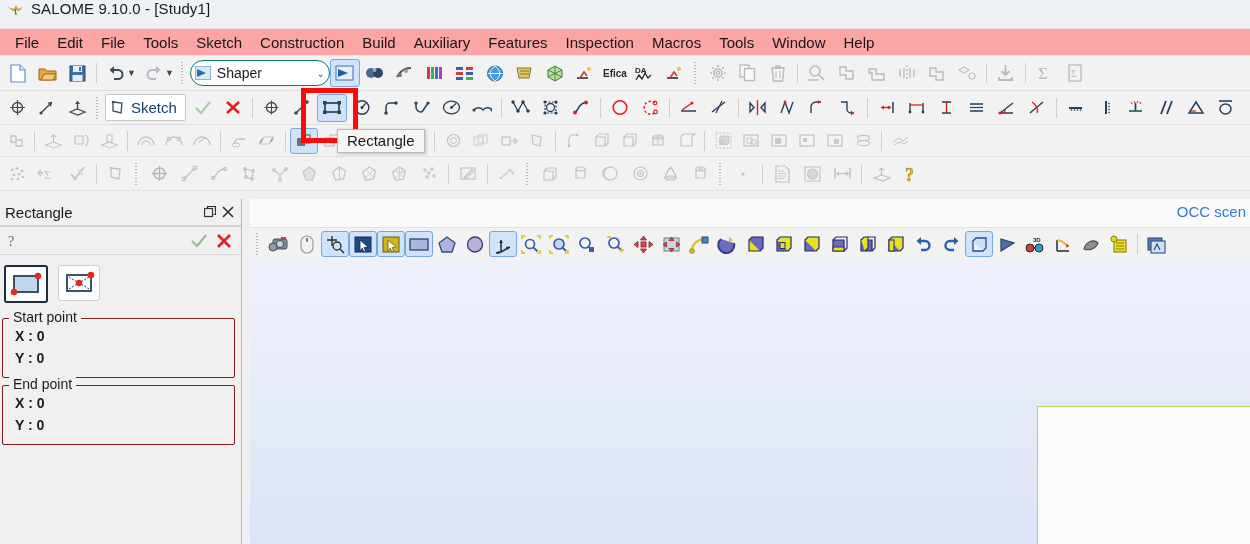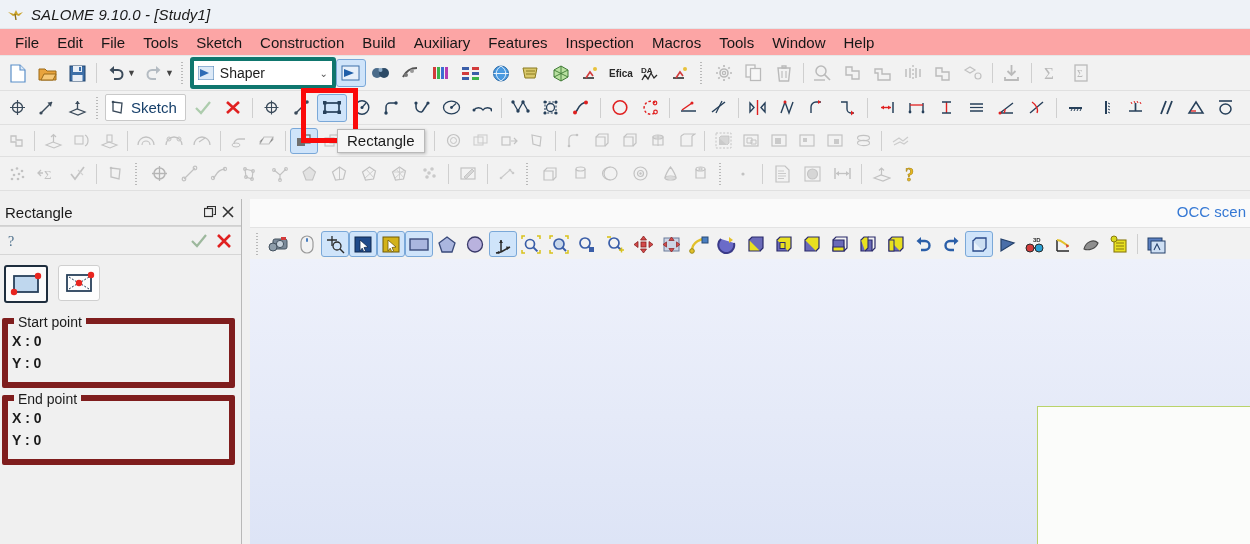--- a/index.html
+++ b/index.html
@@ -7,22 +7,22 @@
     width:1250px;height:544px;overflow:hidden;
     font-family:"Liberation Sans", sans-serif;
     font-size:13px;color:#1b1b1b;
     background:#f0f0f0;
     -webkit-font-smoothing:antialiased;
   }
   .app{position:relative;width:1250px;height:544px;}
 
   
   .titlebar{
-    height:28px;background:#eef2f7;display:flex;align-items:center;
-    padding-left:6px;gap:7px;border-bottom:1px solid #e2e6ea;font-style:italic;
+    height:28px;background:#eef2f7;display:flex;
+    padding-left:6px;gap:7px;border-bottom:1px solid #e2e6ea;
   }
   .title-icon{width:18px;height:18px;display:flex;align-items:center;justify-content:center;}
   .title-text{font-size:15px;color:#1a1a1a;letter-spacing:.1px;}
 
   
   .menubar{
     height:26px;background:#fca5a5;display:flex;align-items:center;
     padding-left:6px;border-bottom:1px solid #e6e6e6;
   }
   .menu-item{
@@ -46,21 +46,21 @@
     width:28px;height:26px;display:flex;align-items:center;justify-content:center;
     flex:0 0 auto;border:1px solid transparent;border-radius:2px;cursor:default;
   }
   .btn.sm{width:26px;height:24px;}
   .btn.active{background:#cfe4fa;border:1px solid #7aa8d8;border-radius:3px;}
   .btn.dis{opacity:.45;}
   .btn svg{display:block;}
 
   .combo{
     display:flex;align-items:center;gap:6px;width:130px;height:24px;
-    background:#fff;border:4px solid #0f766e;border-radius:3px;padding:0 4px;
+    background:#fff;border:1px solid #0f766e;border-radius:13px;padding:0 4px;
     font-size:14px;cursor:default;
   }
   .combo .cb-label{flex:1;white-space:nowrap;overflow:hidden;}
   .combo .cb-arrow{font-size:10px;color:#555;}
 
   .sketchbox{
     display:flex;align-items:center;gap:5px;height:25px;background:#fff;
     border:1px solid #c9c9c9;border-radius:2px;padding:0 8px 0 4px;margin-right:2px;
   }
   .sketchbox .sk-label{font-size:15px;color:#17406b;}
@@ -89,22 +89,22 @@
   .dock-actionbar .spacer{flex:1;}
 
   .shape-row{display:flex;gap:10px;padding:10px 0 8px 4px;}
   .shape-btn{
     width:40px;height:34px;display:flex;align-items:center;justify-content:center;
     background:#fdfdfd;border:1px solid #cfcfcf;border-radius:3px;cursor:default;
   }
   .shape-btn.sel{border:2px solid #1e2d3d;background:#fbfbfb;}
 
   .group{
-    margin:7px 6px 0 2px;border:6px solid #7f1d1d;border-radius:2px;
-    padding:6px 8px 8px 4px;position:relative;
+    margin:7px 6px 0 2px;border:1px solid #7f1d1d;border-radius:2px;
+    padding:6px 8px 8px 12px;position:relative;
   }
   .group-label{
     position:absolute;top:-10px;left:6px;background:#f0f0f0;padding:0 4px;
     font-size:14px;color:#1b1b1b;
   }
   .coord{font-size:14px;color:#1b1b1b;line-height:22px;font-weight:bold;}
 
   .checkrow{display:flex;align-items:center;gap:7px;padding:14px 0 0 4px;}
   .chk{width:12px;height:12px;border:1px solid #6d6d6d;background:#fff;border-radius:1px;}
   .checkrow .ck-label{font-size:15px;}

